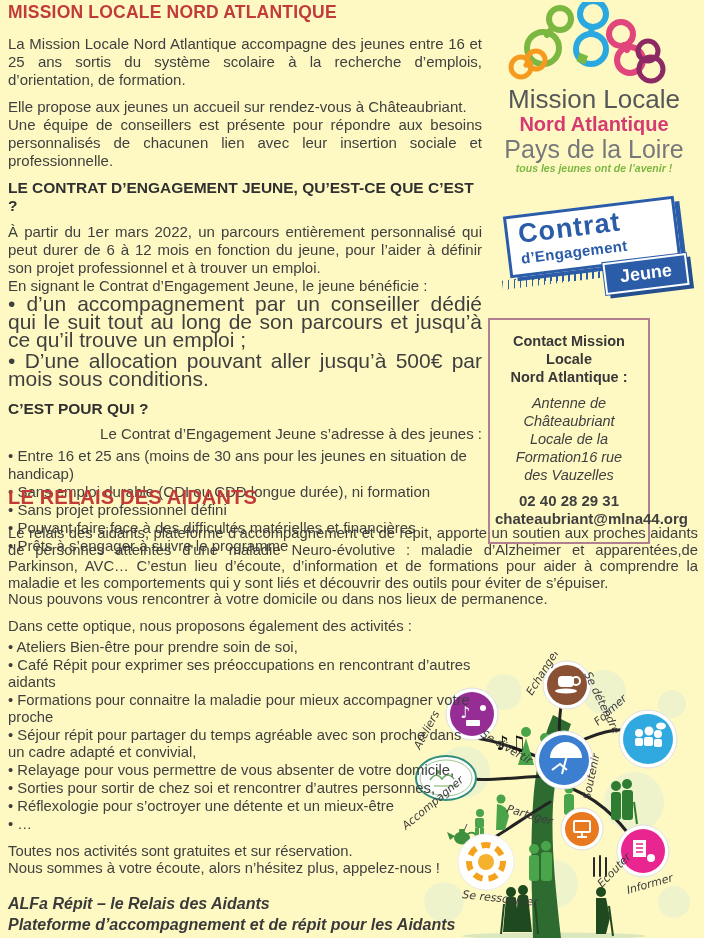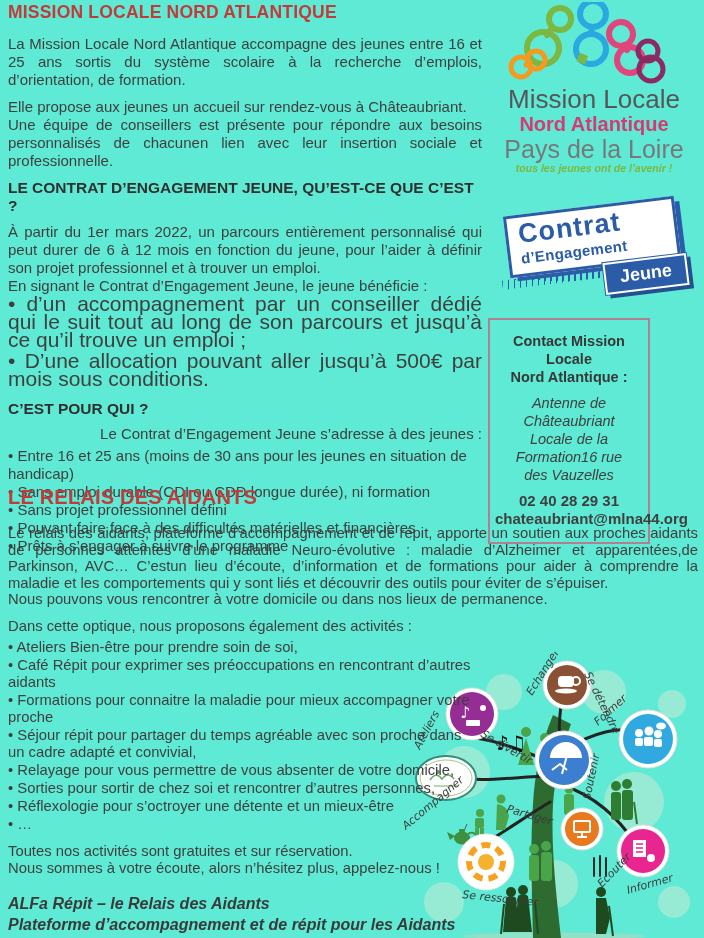--- a/index.html
+++ b/index.html
@@ -1,16 +1,16 @@
 <!DOCTYPE html>
 <html lang="fr"><head>
 <meta charset="utf-8">
 <style>
   html,body{margin:0;padding:0;background:#ffffff;}
-  .page{position:relative;width:704px;height:938px;background:#5eead4;overflow:hidden;
+  .page{position:relative;width:704px;height:938px;background:#fef9c3;overflow:hidden;
         font-family:"Liberation Sans",sans-serif;color:#3f3f3f;}
   
   .s1{position:absolute;left:8px;top:2px;width:474px;text-align:justify;}
   .h1{font-size:17.5px;font-weight:bold;color:#c23b3b;margin:0 0 12px;text-align:left;letter-spacing:.2px;}
   .s1 p{margin:0 0 9px;font-size:15px;line-height:18px;}
   .s1 .nosp{margin:0;}
   .subhead{font-weight:bold;color:#303030;font-size:15.5px;margin:6px 0 8px;text-align:left;}
   .subhead2{font-weight:bold;color:#303030;font-size:15.5px;margin:12px 0 7px;text-align:left;}
   .blist div{font-size:21px;line-height:18px;margin:0 0 3px;text-align:justify;}
   .blist2 div{font-size:15px;line-height:18px;margin:0;text-align:left;}

